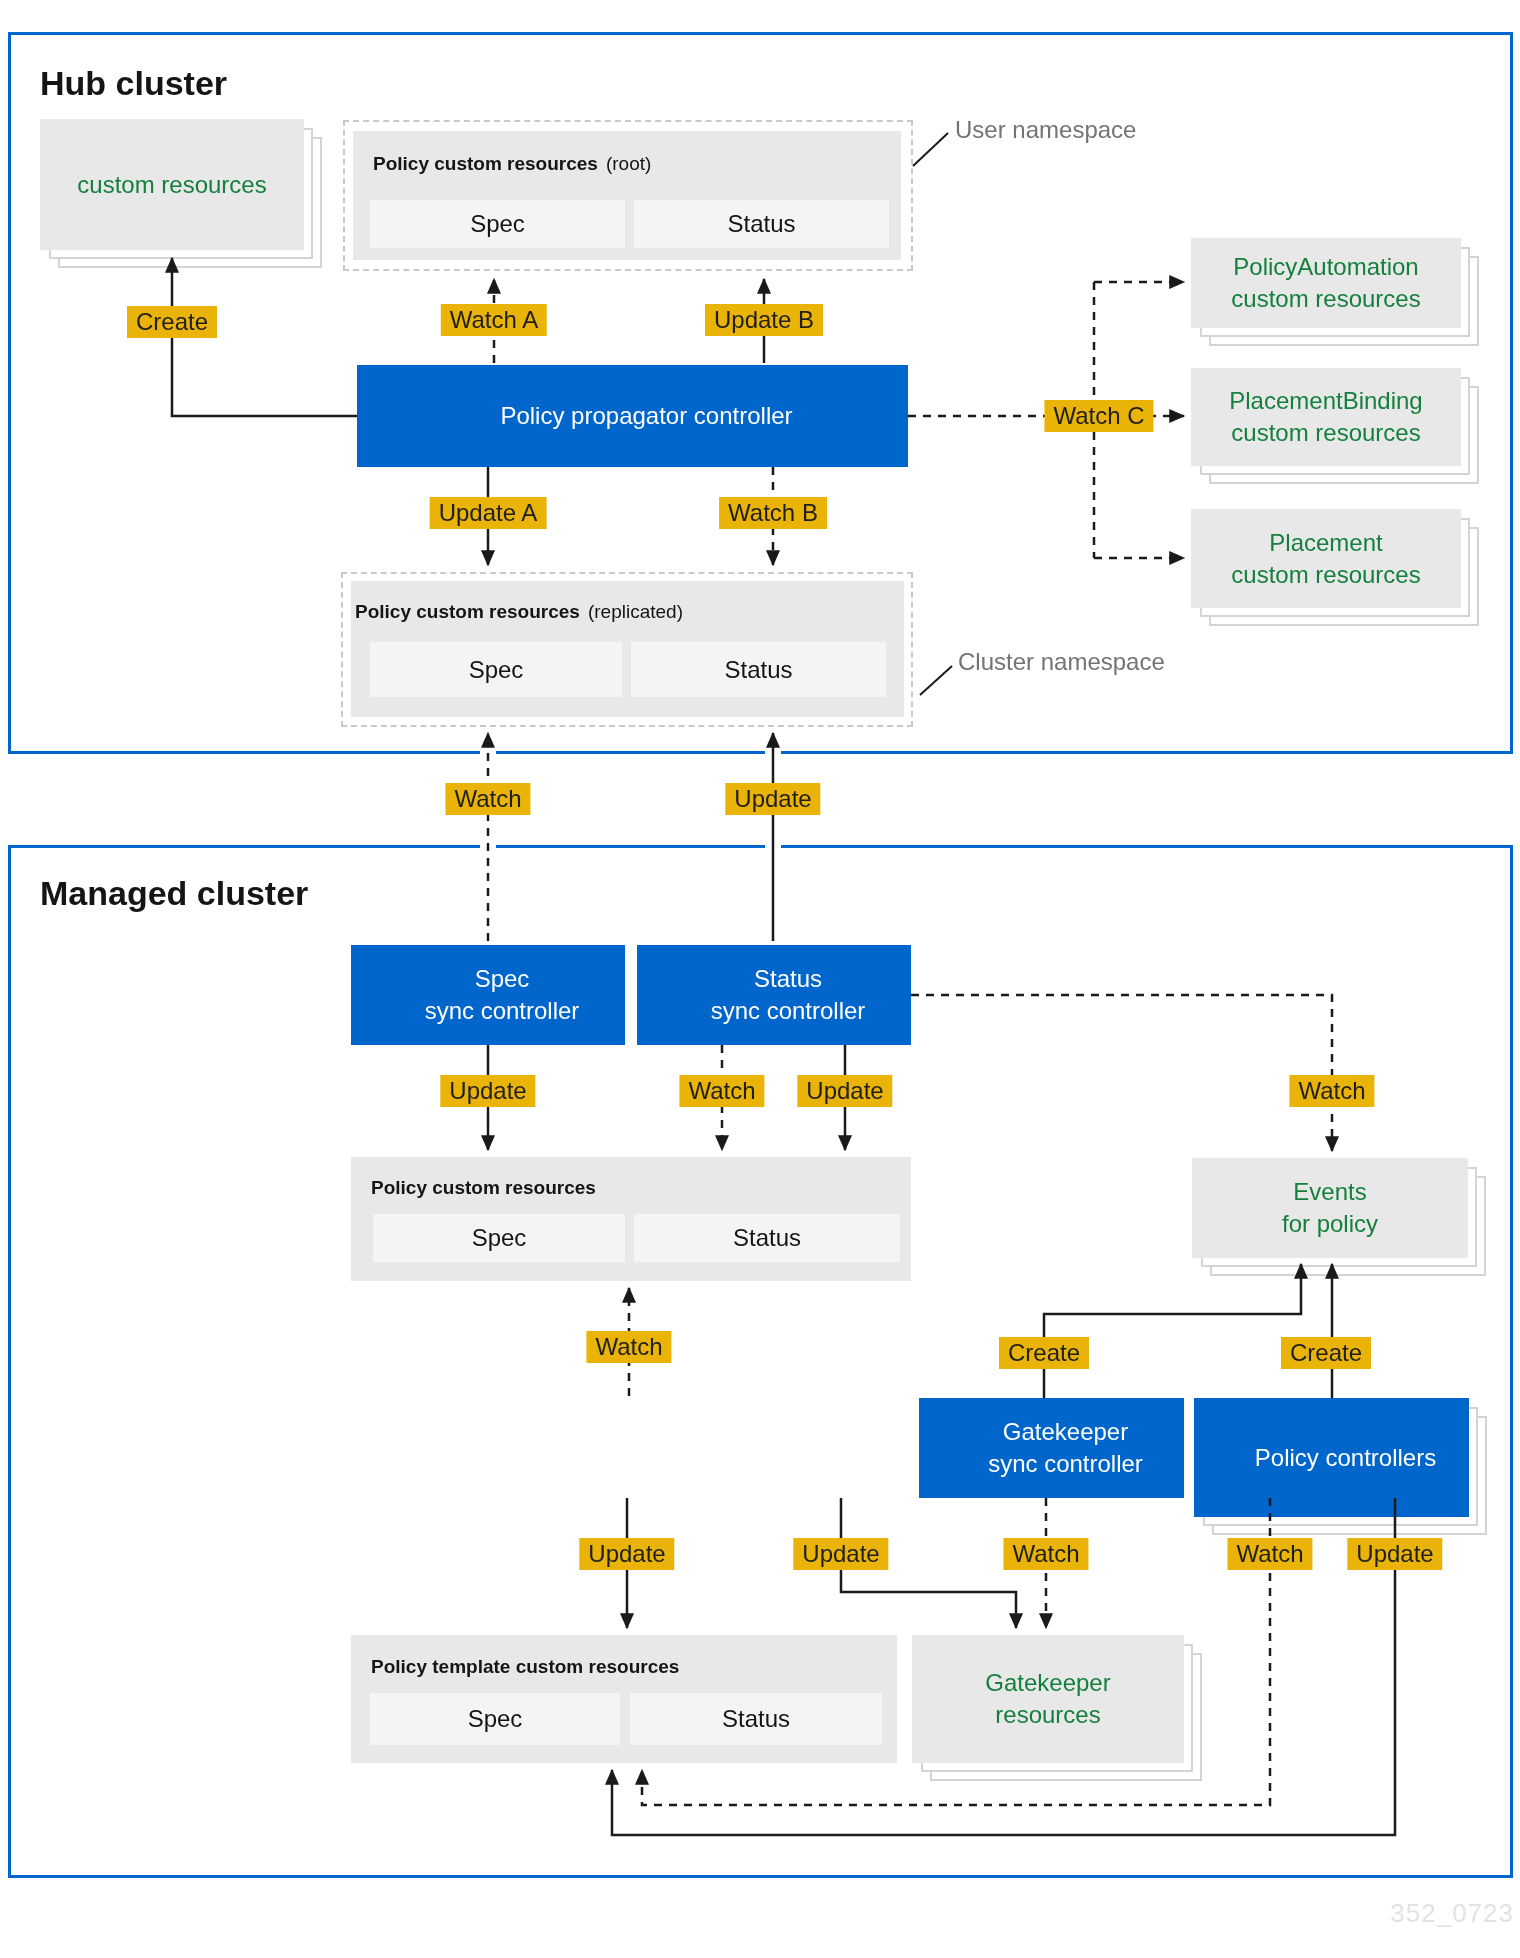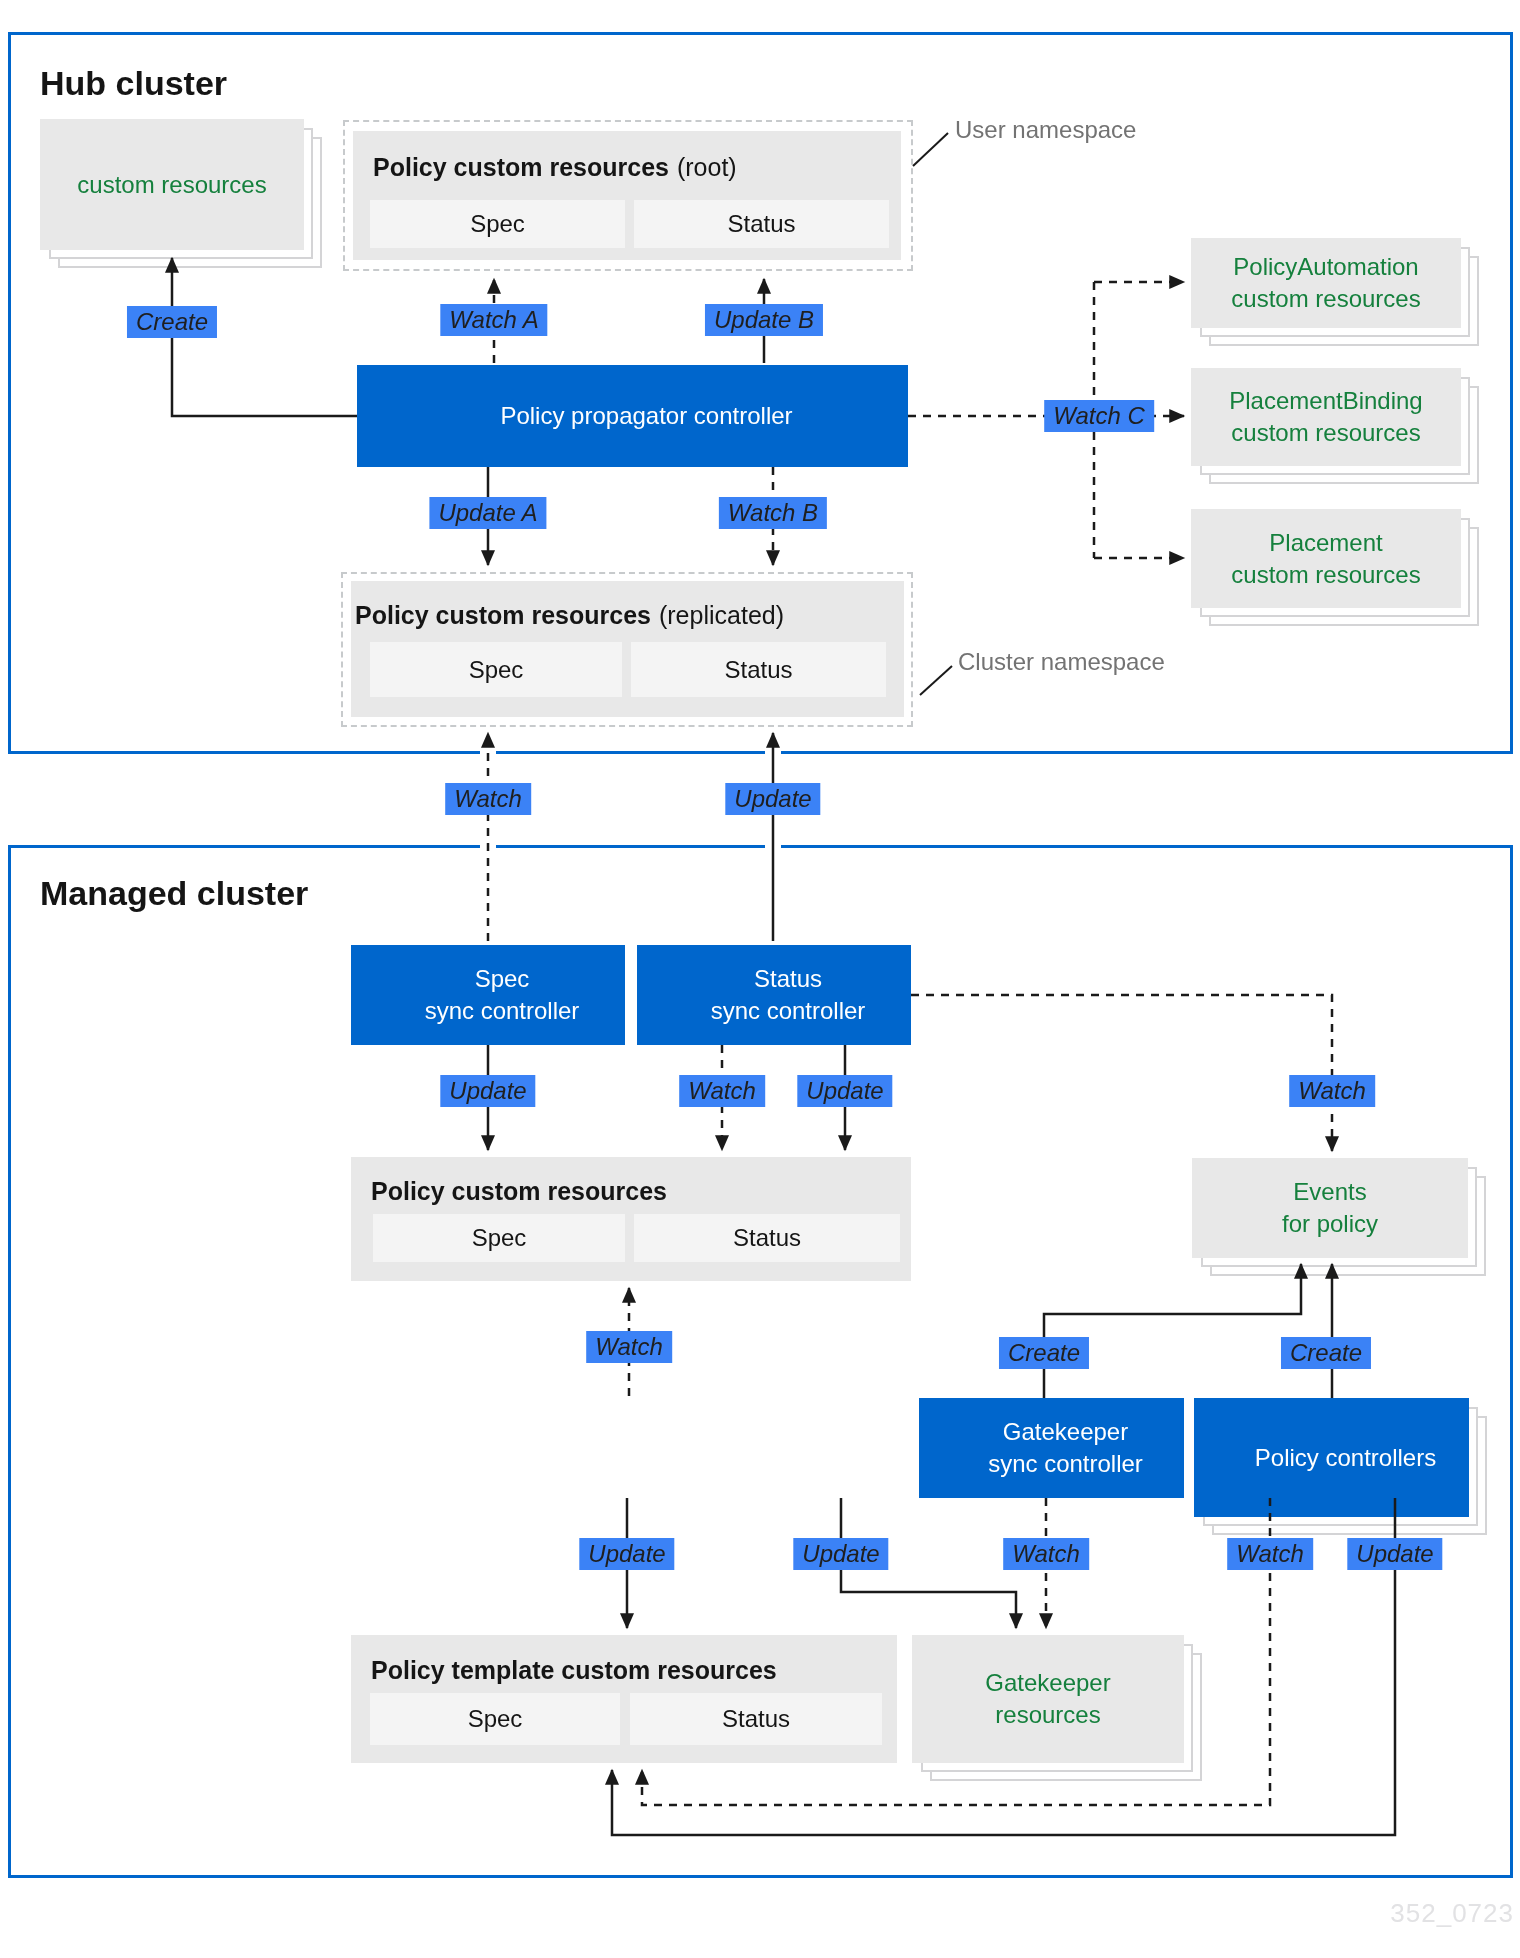--- a/index.html
+++ b/index.html
@@ -10,27 +10,27 @@
   .cluster{position:absolute;border:3px solid #0066cc;background:transparent;z-index:1;}
   .cluster-title{position:absolute;font-size:34px;font-weight:700;color:#151515;z-index:4;}
   .box{position:absolute;z-index:2;box-sizing:border-box;}
   .graybox{background:#e8e8e8;}
   .bluebox{background:#0066cc;color:#ffffff;display:flex;flex-direction:column;align-items:center;justify-content:center;
            text-align:center;font-size:24px;font-weight:500;line-height:1.32;padding-left:28px;}
   .centertext{display:flex;flex-direction:column;align-items:center;justify-content:center;text-align:center;
            font-size:24px;line-height:1.32;color:#15803d;}
   .stack{box-shadow:9px 9px 0 -2px #ffffff, 9px 9px 0 0 #d4d4d6, 18px 18px 0 -2px #ffffff, 18px 18px 0 0 #d4d4d6;}
   .dashedbox{position:absolute;border:2px dashed #c7cacc;z-index:1;box-sizing:border-box;}
-  .boxtitle{position:absolute;font-size:25px;white-space:nowrap;}
+  .boxtitle{position:absolute;font-size:19px;white-space:nowrap;}
   .boxtitle .bt{font-weight:700;}
   .boxtitle .qual{font-weight:400;margin-left:8px;}
   .cell{position:absolute;background:#f4f4f4;display:flex;align-items:center;justify-content:center;
         font-size:24px;font-weight:500;color:#151515;}
-  .lbl{position:absolute;transform:translate(-50%,-50%);background:#3b82f6;padding:2px 9px;font-size:24px;
-       color:#1f1f1f;white-space:nowrap;z-index:5;font-style:italic;}
+  .lbl{position:absolute;transform:translate(-50%,-50%);background:#eab308;padding:2px 9px;font-size:24px;
+       color:#1f1f1f;white-space:nowrap;z-index:5;}
   .nslbl{position:absolute;font-size:24px;color:#737373;white-space:nowrap;z-index:5;}
   svg.wires{position:absolute;left:0;top:0;z-index:3;}
   .watermark{position:absolute;right:6px;top:1898px;font-size:26px;color:#e2e2e4;z-index:4;letter-spacing:1px;}
 </style>
 </head>
 <body>
 
 <div class="canvas">
 
   <div class="cluster" style="left:8px;top:32px;width:1499px;height:716px;"></div>

